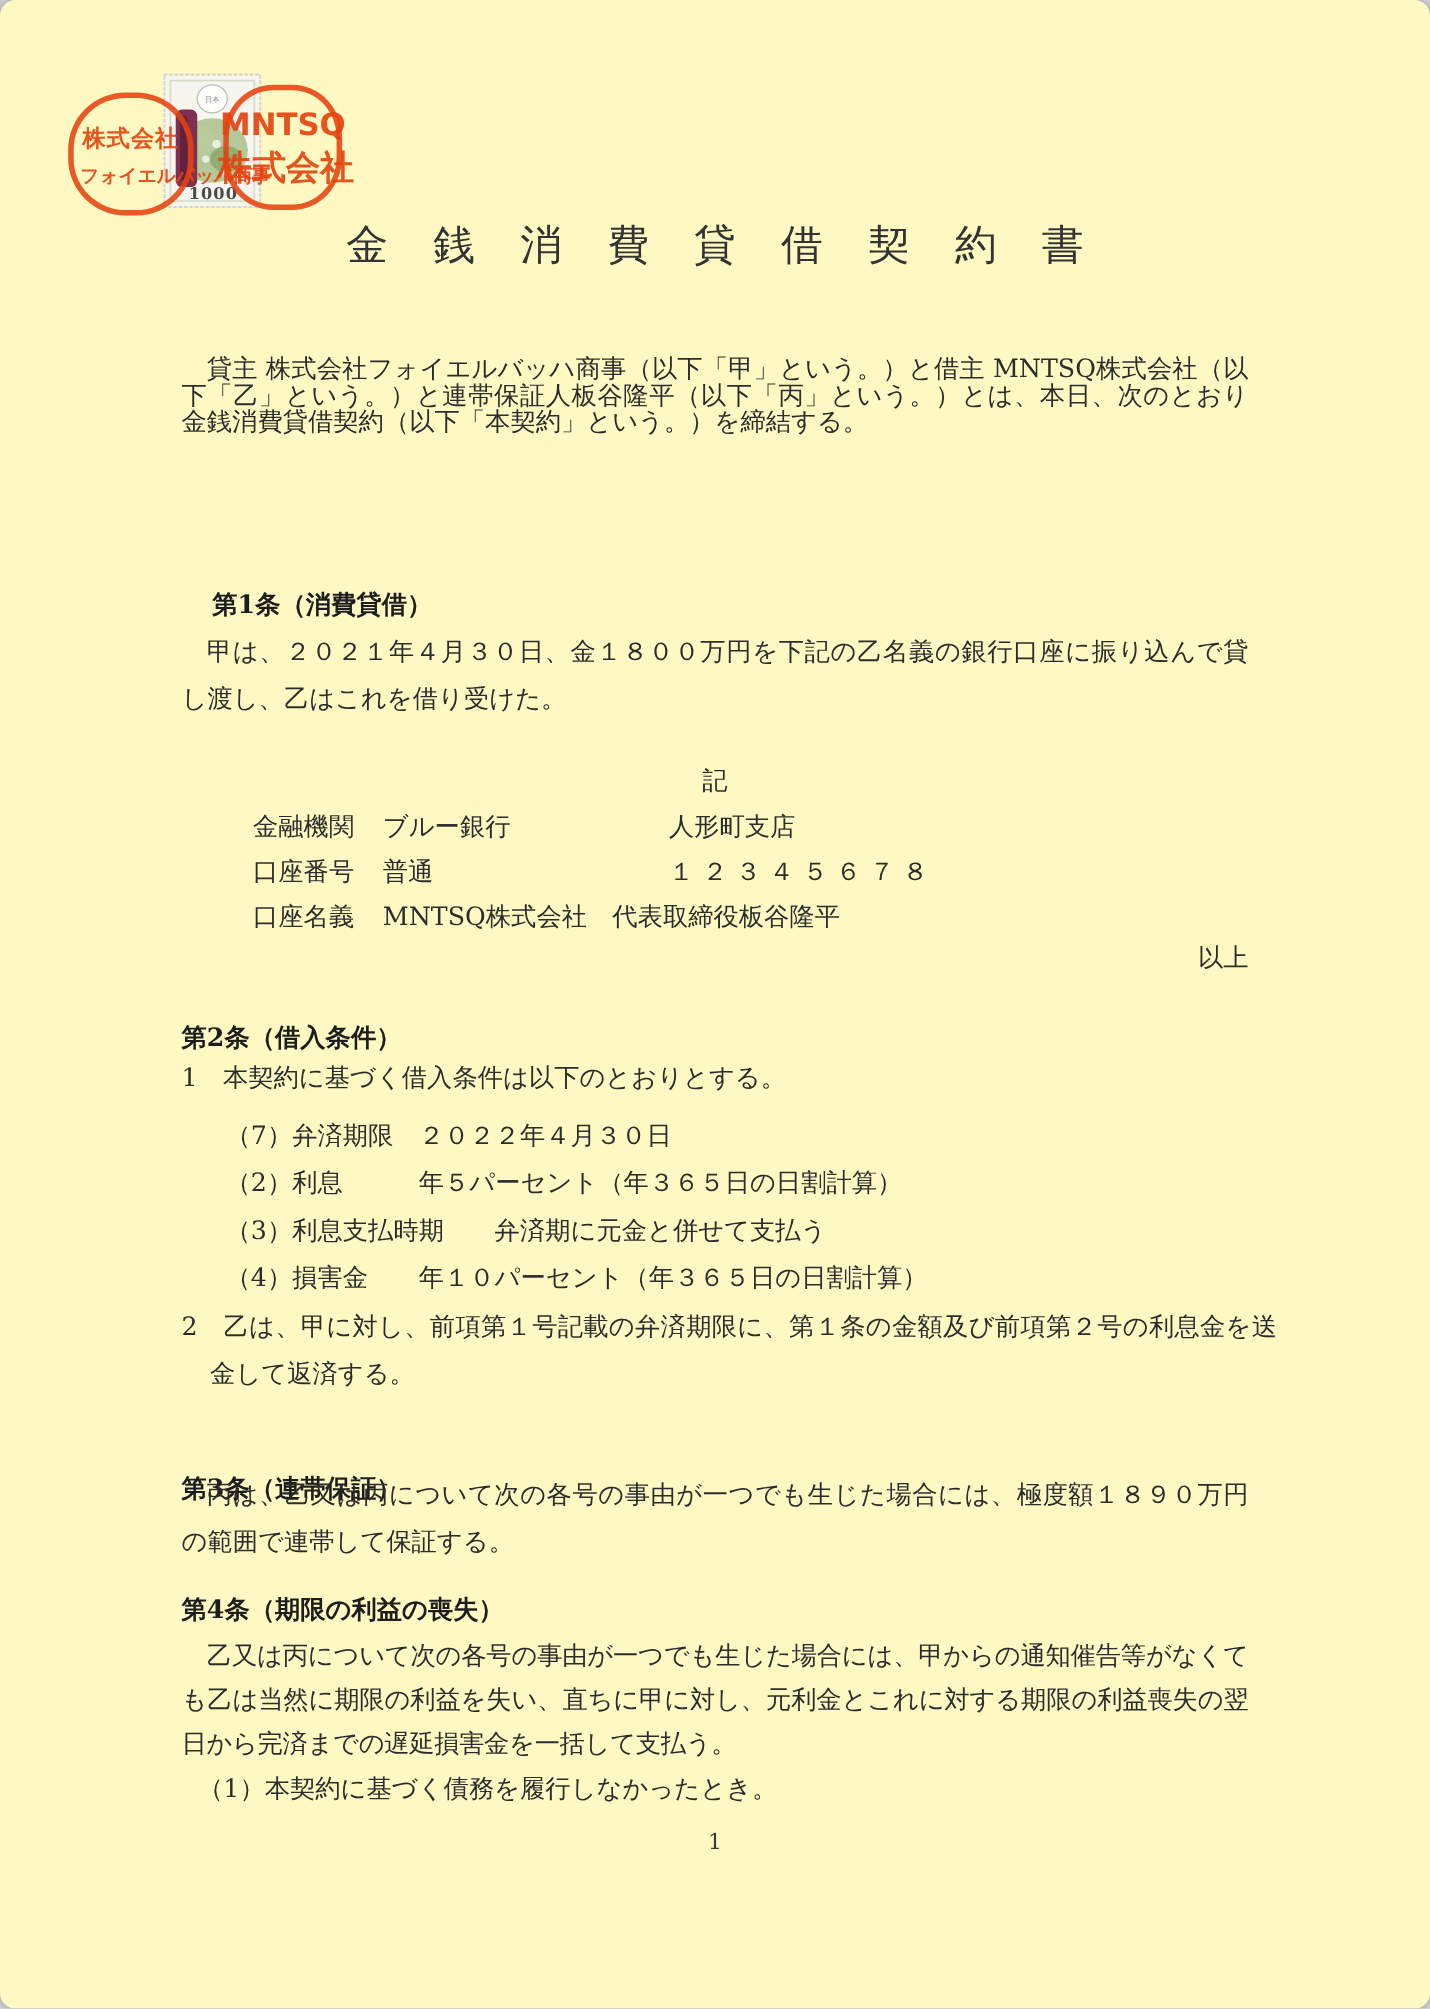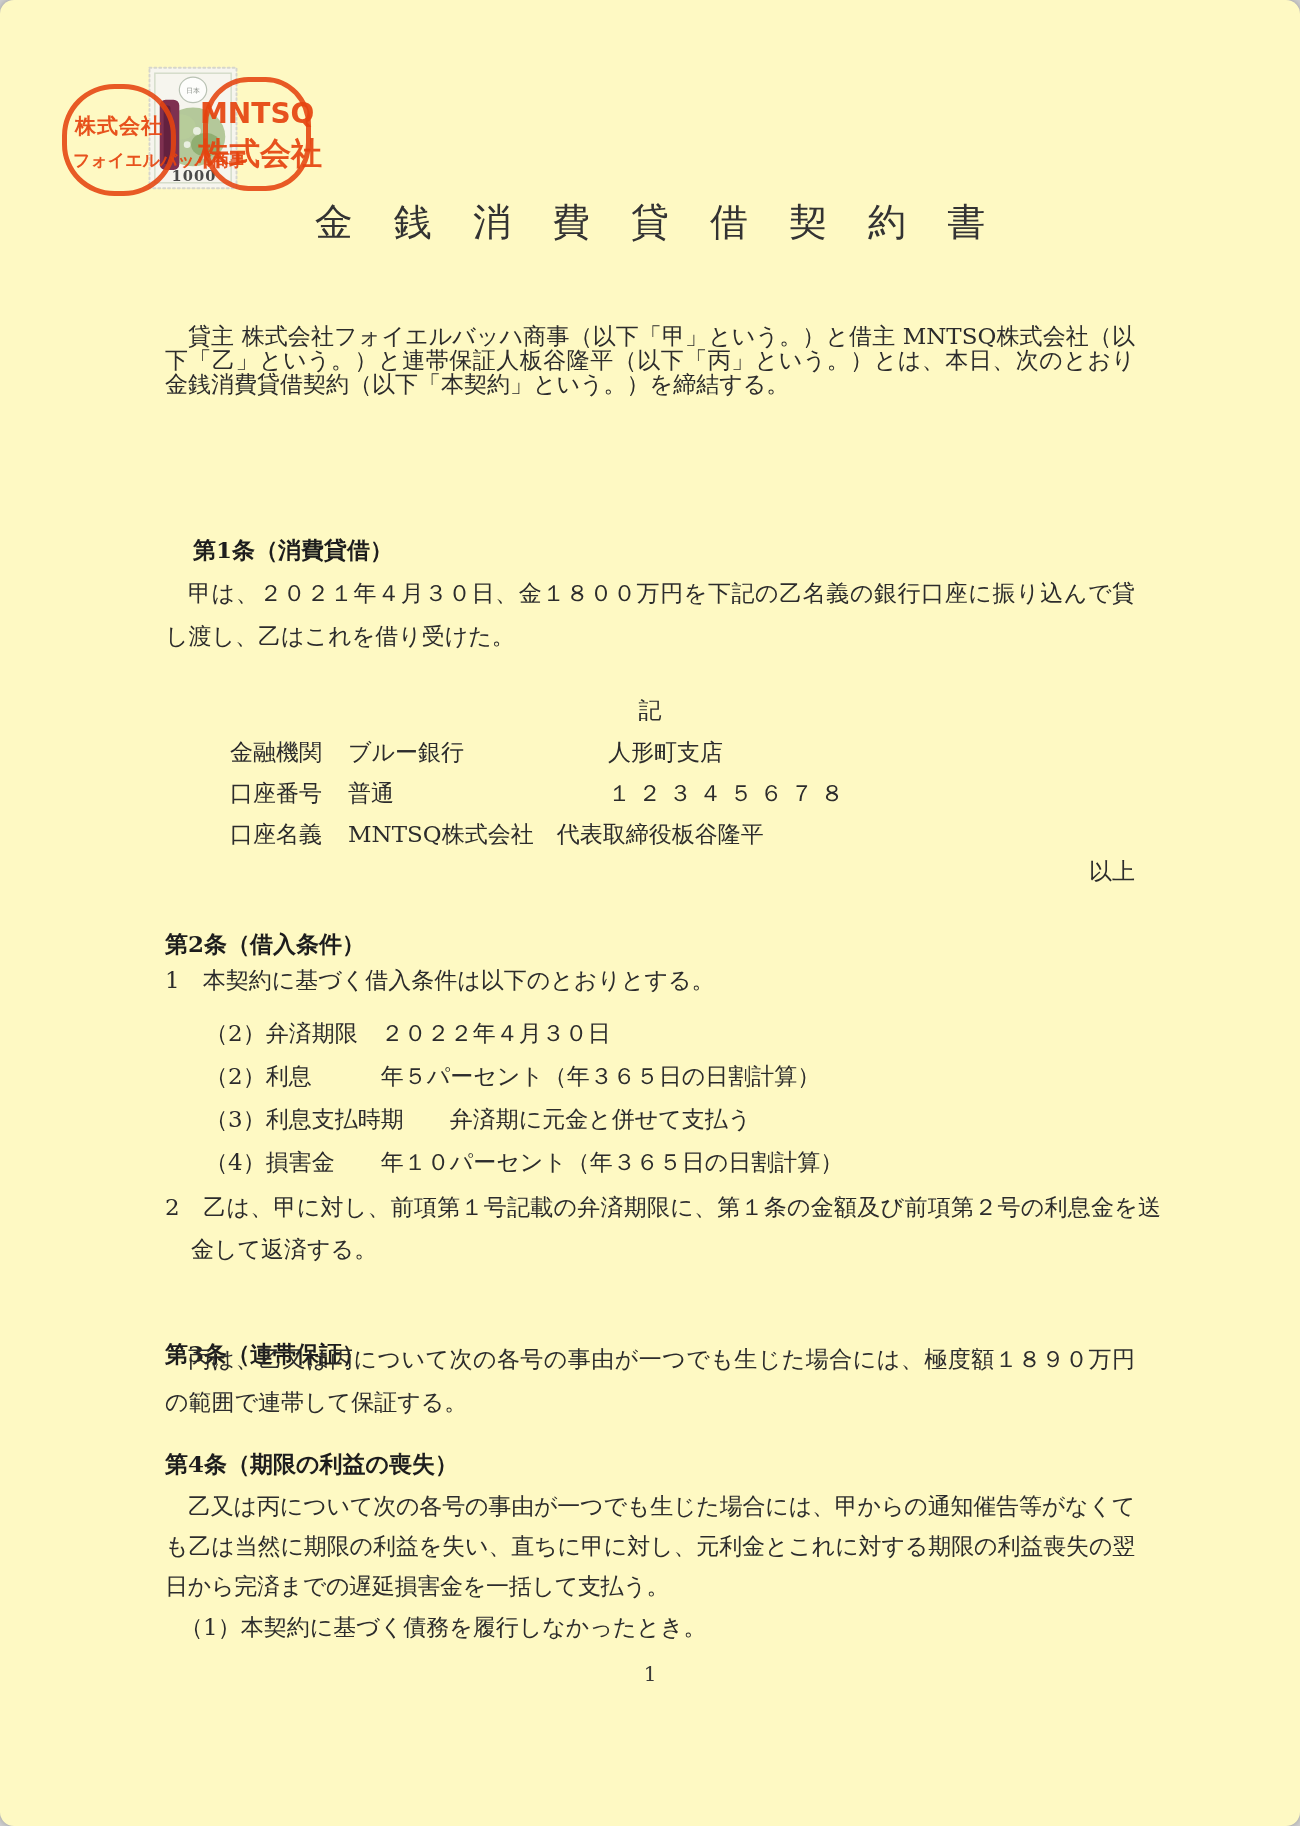--- a/index.html
+++ b/index.html
@@ -117,21 +117,21 @@
       <span class="bk-col2">MNTSQ株式会社　代表取締役板谷隆平</span>
       <span class="bk-col3"></span>
     </div>
   </div>
 
   <div class="abs closing" style="top:850px;">以上</div>
 
   <div class="abs heading" style="top:922px;">第2条（借入条件）</div>
   <div class="abs jp" style="top:968px;">1　本契約に基づく借入条件は以下のとおりとする。</div>
   <div class="abs jp clause-items" style="top:1012px;line-height:43px;">
-    <div>（2）弁済期限　２０２２年４月３０日</div>
+    <div>（7）弁済期限　２０２２年４月３０日</div>
     <div>（2）利息　　　年５パーセント（年３６５日の日割計算）</div>
     <div>（3）利息支払時期　　弁済期に元金と併せて支払う</div>
     <div>（4）損害金　　年１０パーセント（年３６５日の日割計算）</div>
   </div>
   <div class="abs jp clause-hang" style="top:1186px;line-height:42px;">2　乙は、甲に対し、前項第１号記載の弁済期限に、第１条の金額及び前項第２号の利息金を送金して返済する。</div>
 
   <div class="abs heading" style="top:1294px;margin-top:38px;">第3条（連帯保証）</div>
   <div class="abs jp indent1" style="top:1338px;line-height:43px;">丙は、乙又は丙について次の各号の事由が一つでも生じた場合には、極度額１８９０万円の範囲で連帯して保証する。</div>
 
   <div class="abs heading" style="top:1442px;">第4条（期限の利益の喪失）</div>

